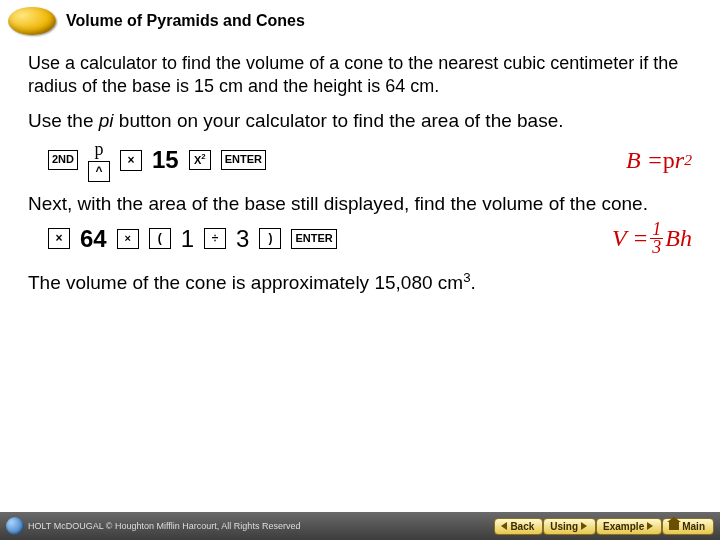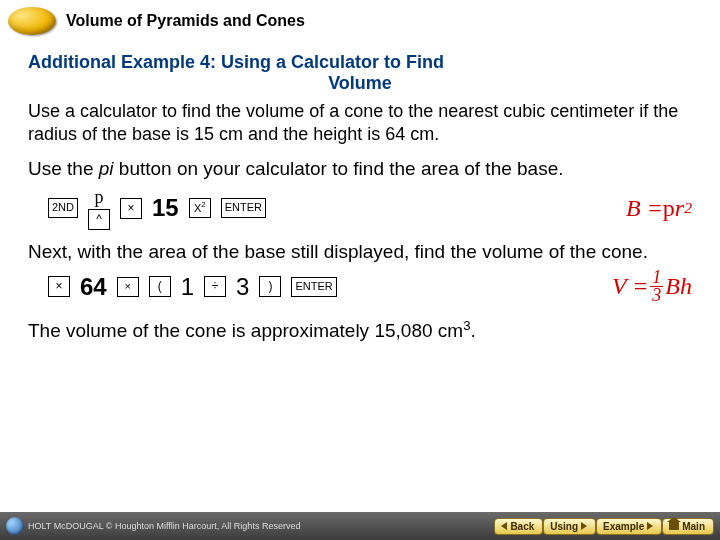--- a/index.html
+++ b/index.html
@@ -8,21 +8,21 @@
   .oval { width: 48px; height: 28px; background: radial-gradient(ellipse at 30% 30%, #ffe680, #f0b400 60%, #a87200); border-radius: 50%; box-shadow: inset -2px -3px 6px rgba(0,0,0,.3), 1px 1px 2px rgba(0,0,0,.4); margin-right: 10px; }
   .title { font-size: 16px; font-weight: bold; color: #000; }
   .content { padding: 10px 28px 0 28px; font-size: 18px; color: #000; }
   .ex-title { color: #003a7a; font-weight: bold; margin-bottom: 6px; }
   .prompt { font-weight: normal; margin-bottom: 12px; line-height: 1.25; }
   .instr { font-size: 19px; margin-bottom: 4px; line-height: 1.25; }
   .instr i { font-style: italic; }
   .seq { display: flex; align-items: center; gap: 10px; margin: 6px 0 10px 20px; flex-wrap: nowrap; }
   .pi-stack { display: flex; flex-direction: column; align-items: center; gap: 1px; }
   .pi-sym { font-family: 'Symbol', serif; font-size: 18px; }
-  .key { border: 1px solid #000; padding: 1px 6px; font-size: 12px; font-weight: normal; background: #fff; min-width: 22px; text-align: center; line-height: 1.4; }
+  .key { border: 1px solid #000; padding: 1px 6px; font-size: 12px; font-weight: bold; background: #fff; min-width: 22px; text-align: center; line-height: 1.4; }
   .key.sm { font-size: 11px; padding: 1px 3px; }
   .sup { font-size: .7em; vertical-align: super; }
   .num { font-size: 24px; font-weight: bold; }
   .num.nb { font-weight: normal; }
   .formula { font-family: 'Times New Roman', serif; font-style: italic; font-size: 24px; color: #cc0000; margin-left: auto; display: flex; align-items: center; white-space: nowrap; }
   .pi-red { font-family: 'Symbol', serif; font-style: normal; }
   .frac { display: inline-flex; flex-direction: column; align-items: center; font-size: 18px; line-height: .95; margin: 0 2px; }
   .frac .top { border-bottom: 1px solid #cc0000; padding: 0 2px; }
   .final { font-size: 19px; margin-top: 14px; }
   .footer { position: absolute; bottom: 0; left: 0; width: 720px; height: 28px; background: linear-gradient(#6a6a6a, #3c3c3c); display: flex; align-items: center; padding: 0 6px; }
@@ -37,24 +37,20 @@
 </style>
 </head>
 <body>
 
 <div class="header">
   <div class="oval"></div>
   <div class="title">Volume of Pyramids and Cones</div>
 </div>
 
 <div class="content">
-  <div class="ex-title">
-    <span>Additional Example 4: Using a Calculator to Find</span><br>
-    <span style="display:block;text-align:center">Volume</span>
-  </div>
   <div class="prompt">Use a calculator to find the volume of a cone to the nearest cubic centimeter if the radius of the base is 15 cm and the height is 64 cm.</div>
 
   <div class="instr">
     <span>Use the </span><i>pi</i><span> button on your calculator to find the area of the base.</span>
   </div>
 
   <div class="seq">
     <div class="key sm">2ND</div>
     <div class="pi-stack">
       <div class="pi-sym">p</div>

